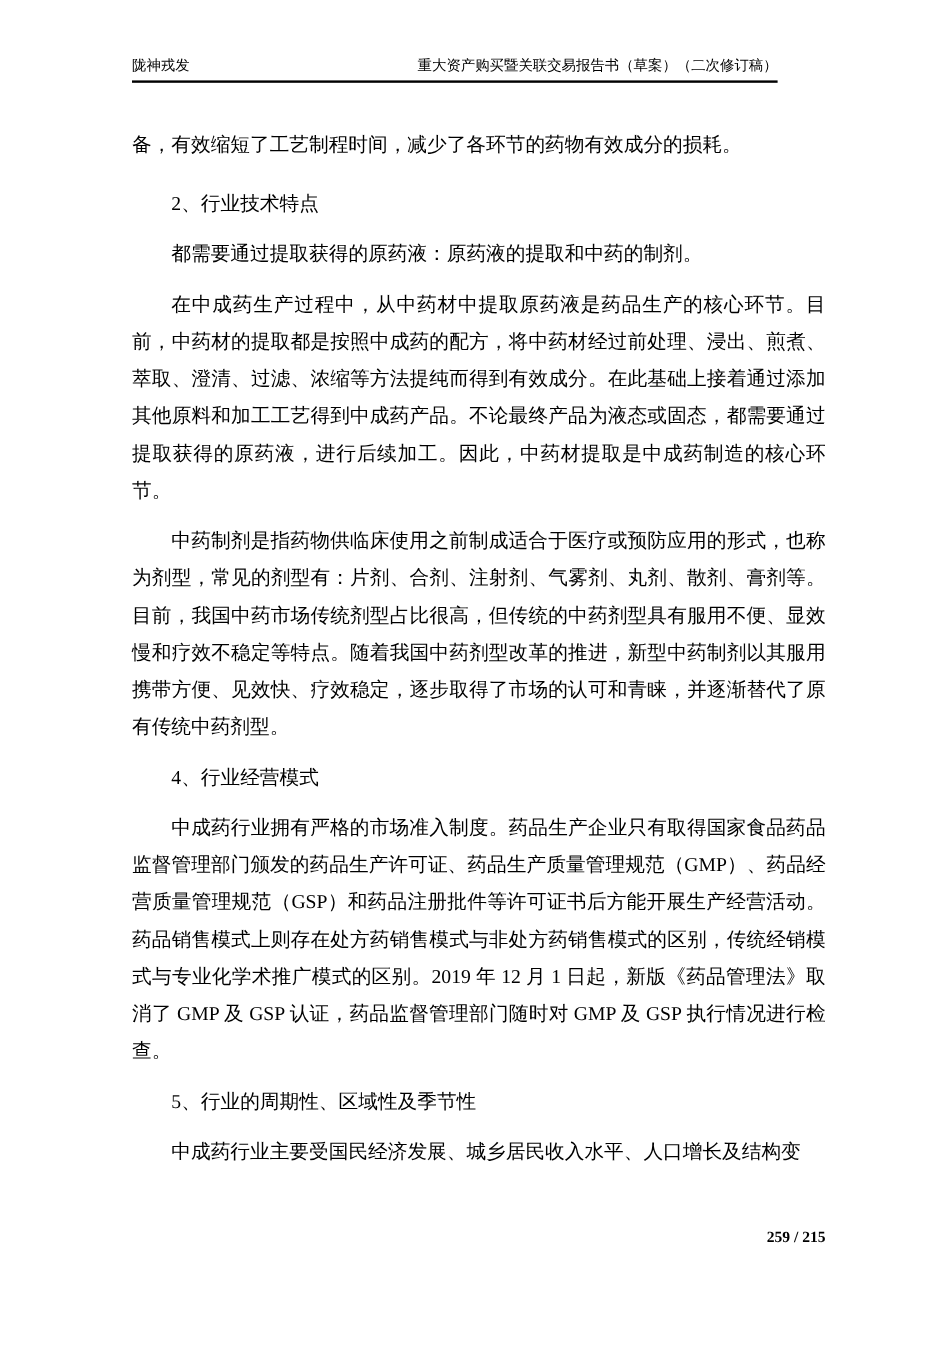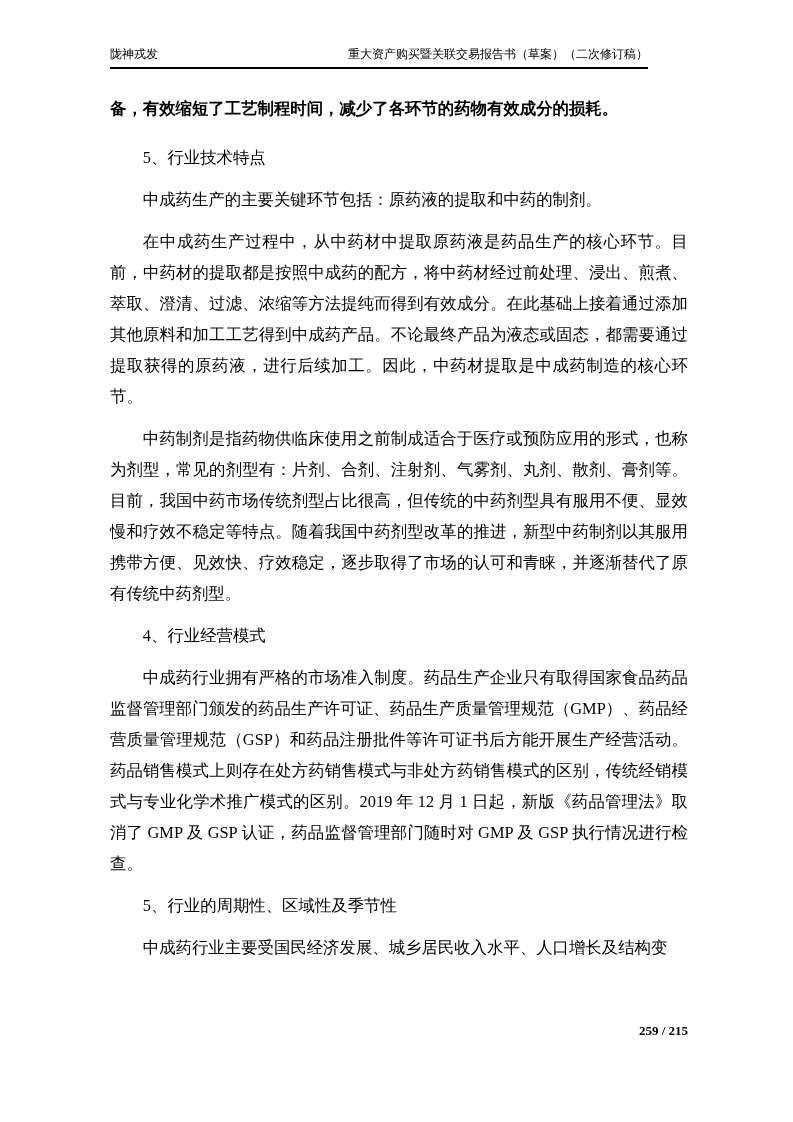--- a/index.html
+++ b/index.html
@@ -34,21 +34,21 @@
     width: 578px;
     font-size: 16.4px;
     line-height: 31px;
     text-align: justify;
   }
   .doc-body p {
     text-indent: 2em;
     margin-top: 11px;
   }
   .doc-body p.no-indent { text-indent: 0; }
-  .doc-body p.first-block { margin-top: 4px; font-weight: bold; }
+  .doc-body p.first-block { margin-top: 16px; }
   .doc-body p.gap-above { margin-top: 18px; }
   .page-footer {
     position: absolute;
     left: 110px;
     top: 1022px;
     width: 578px;
     text-align: right;
     font-size: 13px;
     font-weight: bold;
     line-height: 18px;
@@ -59,22 +59,22 @@
 
 <div class="page">
 
   <header class="page-header">
     <span>陇神戎发</span>
     <span>重大资产购买暨关联交易报告书（草案）（二次修订稿）</span>
   </header>
 
   <main class="doc-body">
     <p class="no-indent first-block">备，有效缩短了工艺制程时间，减少了各环节的药物有效成分的损耗。</p>
-    <p class="gap-above">5、行业技术特点</p>
-    <p>中成药生产的主要关键环节包括：原药液的提取和中药的制剂。</p>
+    <p class="gap-above">2、行业技术特点</p>
+    <p>都需要通过提取获得的原药液：原药液的提取和中药的制剂。</p>
     <p>在中成药生产过程中，从中药材中提取原药液是药品生产的核心环节。目前，中药材的提取都是按照中成药的配方，将中药材经过前处理、浸出、煎煮、萃取、澄清、过滤、浓缩等方法提纯而得到有效成分。在此基础上接着通过添加其他原料和加工工艺得到中成药产品。不论最终产品为液态或固态，都需要通过提取获得的原药液，进行后续加工。因此，中药材提取是中成药制造的核心环节。</p>
     <p>中药制剂是指药物供临床使用之前制成适合于医疗或预防应用的形式，也称为剂型，常见的剂型有：片剂、合剂、注射剂、气雾剂、丸剂、散剂、膏剂等。目前，我国中药市场传统剂型占比很高，但传统的中药剂型具有服用不便、显效慢和疗效不稳定等特点。随着我国中药剂型改革的推进，新型中药制剂以其服用携带方便、见效快、疗效稳定，逐步取得了市场的认可和青睐，并逐渐替代了原有传统中药剂型。</p>
     <p>4、行业经营模式</p>
     <p>中成药行业拥有严格的市场准入制度。药品生产企业只有取得国家食品药品监督管理部门颁发的药品生产许可证、药品生产质量管理规范（GMP）、药品经营质量管理规范（GSP）和药品注册批件等许可证书后方能开展生产经营活动。药品销售模式上则存在处方药销售模式与非处方药销售模式的区别，传统经销模式与专业化学术推广模式的区别。2019 年 12 月 1 日起，新版《药品管理法》取消了 GMP 及 GSP 认证，药品监督管理部门随时对 GMP 及 GSP 执行情况进行检查。</p>
     <p>5、行业的周期性、区域性及季节性</p>
     <p>中成药行业主要受国民经济发展、城乡居民收入水平、人口增长及结构变</p>
   </main>
 
   <footer class="page-footer">
     <span>259 / 215</span>

